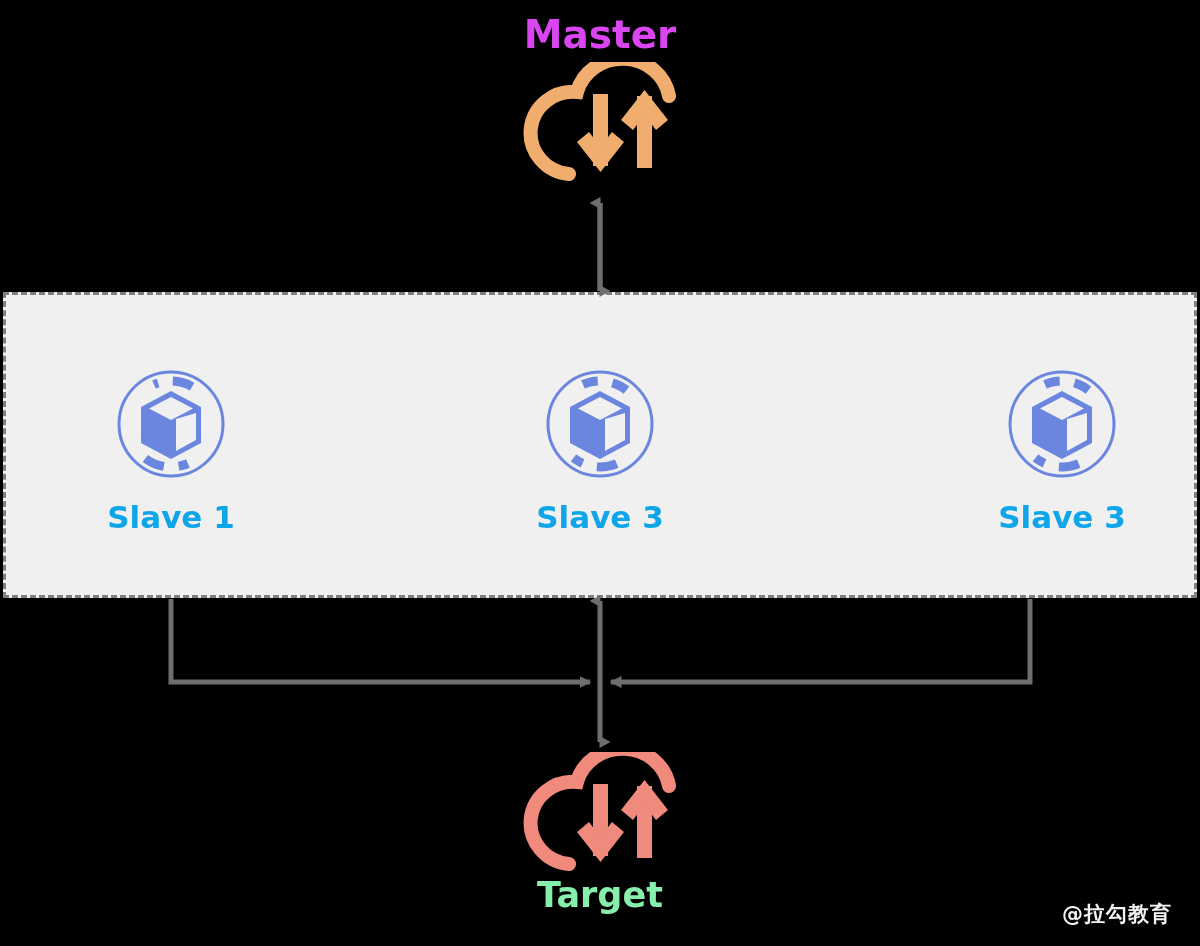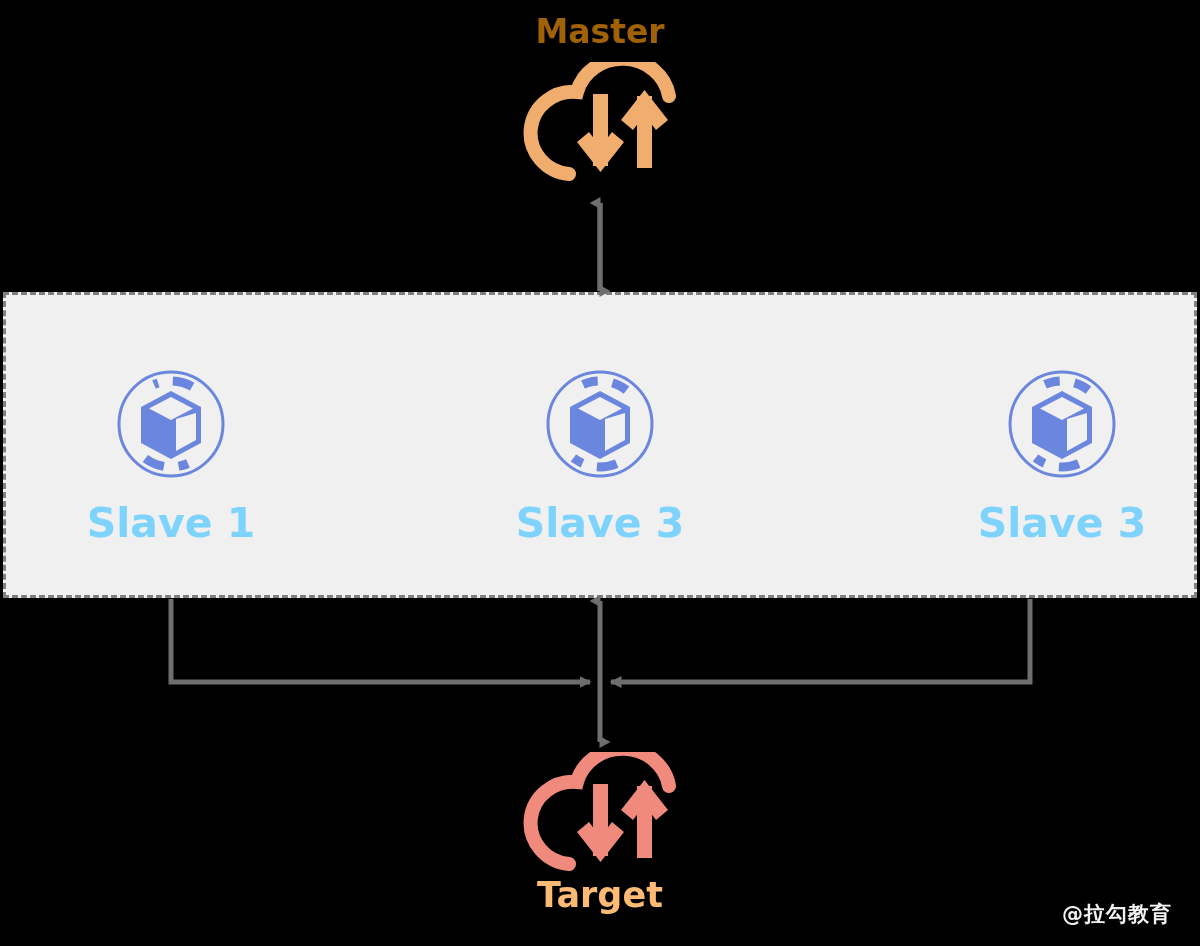--- a/index.html
+++ b/index.html
@@ -38,36 +38,36 @@
     text-align: center;
     font-weight: bold;
     white-space: nowrap;
     user-select: none;
   }
 
   #master-label {
     left: 400px;
     top: 12px;
     width: 400px;
-    font-size: 33px;
-    color: #a16207;
+    font-size: 39px;
+    color: #d946ef;
     letter-spacing: 0px;
   }
 
   #target-label {
     left: 400px;
     top: 875px;
     width: 400px;
     font-size: 35px;
-    color: #fdba74;
+    color: #86efac;
   }
 
   .slave-label {
-    font-size: 41px;
-    color: #7dd3fc;
+    font-size: 31px;
+    color: #0ea5e9;
     width: 300px;
   }
 
   #slave-1-label { left: 21px;  top: 499px; }
   #slave-2-label { left: 450px; top: 499px; }
   #slave-3-label { left: 912px; top: 499px; }
 
   
   #cluster-box {
     position: absolute;

